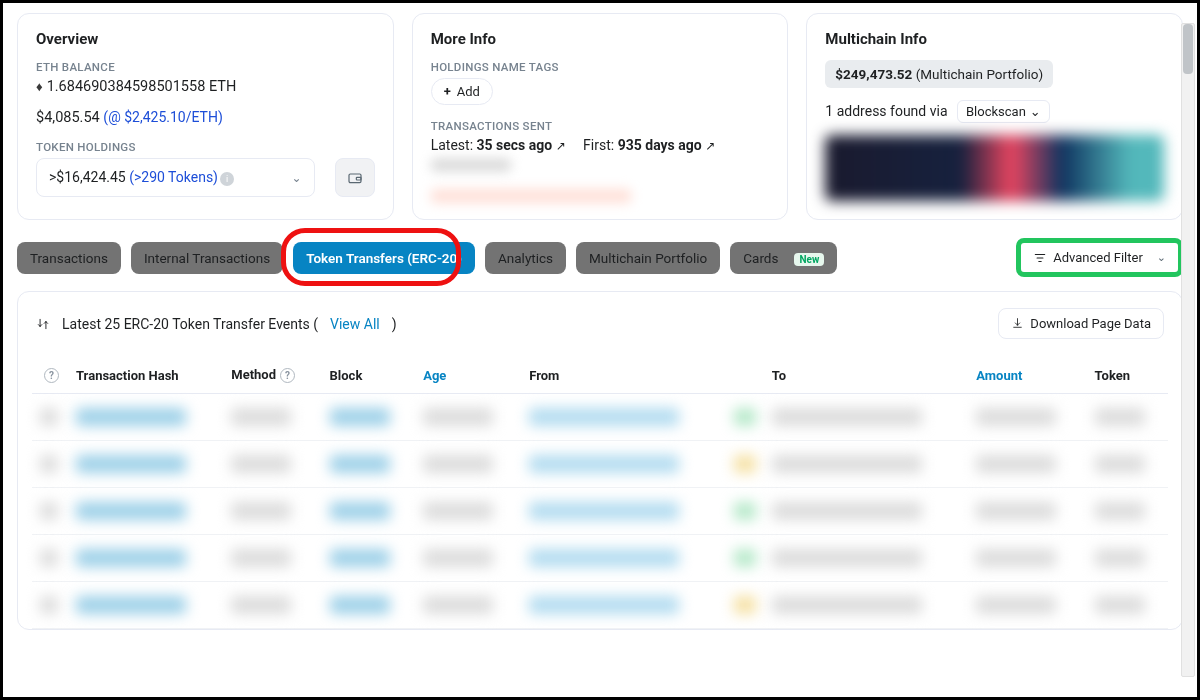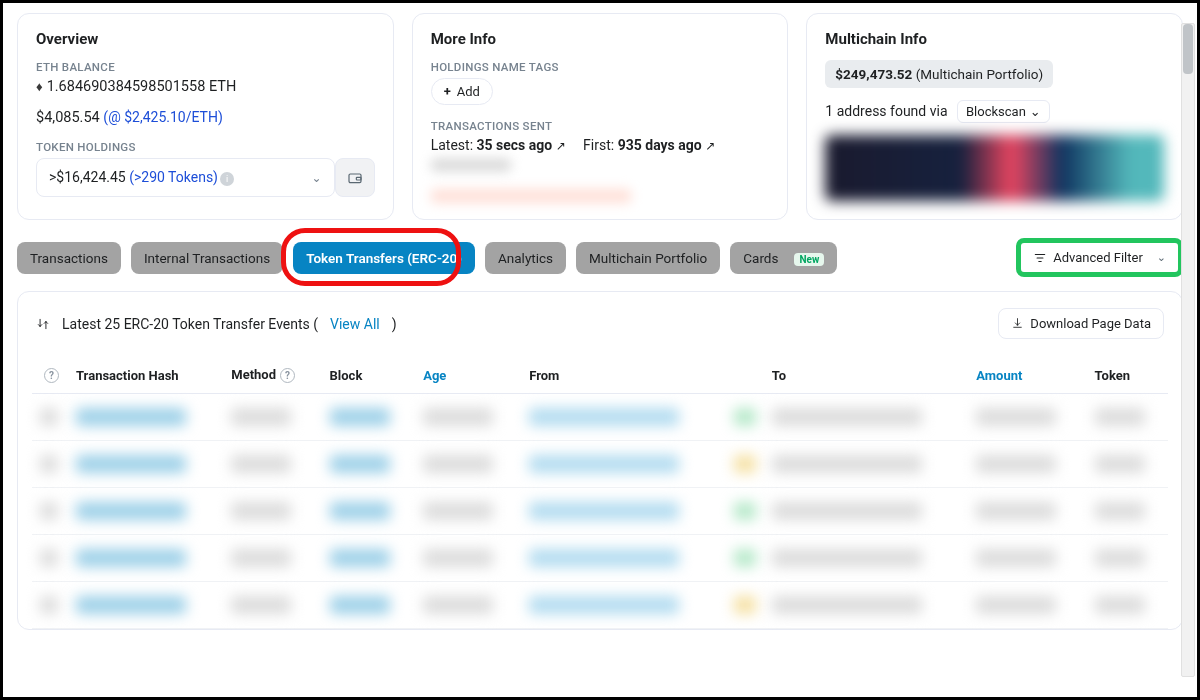--- a/index.html
+++ b/index.html
@@ -4,42 +4,42 @@
 <style>
 * { box-sizing: border-box; margin: 0; padding: 0; font-family: -apple-system, BlinkMacSystemFont, "Segoe UI", Roboto, Helvetica, Arial, sans-serif; }
 body { background: #fff; color: #1e2022; font-size: 14px; padding: 10px 14px; border: 3px solid #000; width: 1200px; height: 700px; overflow: hidden; position: relative; }
 .row3 { display: flex; gap: 18px; margin-bottom: 18px; }
 .card { border: 1px solid #e7eaf3; border-radius: 12px; padding: 16px 18px; flex: 1; background: #fff; }
 .card h3 { font-size: 15px; font-weight: 700; margin-bottom: 12px; color: #1e2022; }
 .label { font-size: 11.5px; color: #77838f; letter-spacing: .3px; margin-bottom: 4px; font-weight: 500; }
 .value { font-size: 14.5px; color: #1e2022; margin-bottom: 14px; }
 .eth-icon::before { content: "\2666"; color: #3a3a3a; margin-right: 4px; font-size: 13px; }
 .subnote { color: #1d4ed8; font-size: 14px; }
-.holdings-row { display: flex; gap: 0; align-items: stretch; }
+.holdings-row { display: flex; gap: 20px; align-items: stretch; }
 .dropdown { flex: 1; display: flex; align-items: center; justify-content: space-between; border: 1px solid #e7eaf3; border-radius: 8px; padding: 10px 12px; cursor: pointer; }
 .dropdown .chev { color: #77838f; font-size: 12px; }
 .sqbtn { width: 40px; border: 1px solid #e7eaf3; background: #f1f2f4; border-radius: 8px; display: flex; align-items: center; justify-content: center; cursor: pointer; }
 .sqbtn svg { width: 16px; height: 16px; }
 .pill-btn { display: inline-flex; align-items: center; gap: 6px; border: 1px solid #e7eaf3; border-radius: 999px; padding: 5px 12px; font-size: 13px; cursor: pointer; color: #1e2022; background: #fff; }
 .pill-btn .plus { font-weight: 700; }
 .tx-sent-line { font-size: 14px; color: #1e2022; }
 .tx-sent-line .lbl { color: #1e2022; }
 .tx-sent-line b { font-weight: 700; }
 .tx-sent-line .arrow { color: #1e2022; font-size: 12px; }
 .blur-placeholder { filter: blur(6px); background: #ffe0d8; height: 14px; width: 200px; border-radius: 4px; margin-top: 18px; }
 .blur-placeholder.small { width: 80px; height: 12px; margin-top: 6px; margin-bottom: 6px; background: #d7d7d7; }
 .multichain-badge { display: inline-block; background: #e9ecef; border-radius: 6px; padding: 6px 10px; font-size: 13.5px; margin-bottom: 12px; }
 .multichain-badge strong { font-weight: 700; }
 .multichain-found { font-size: 14px; margin-bottom: 12px; }
 .blockscan-dd { display: inline-flex; align-items: center; gap: 4px; border: 1px solid #e7eaf3; border-radius: 6px; padding: 3px 8px; font-size: 13px; margin-left: 6px; cursor: pointer; }
 .ad-banner { filter: blur(7px); height: 66px; background: linear-gradient(90deg,#1a1a2e,#16213e 40%,#e94560 55%,#0f3460 70%,#53b8bb 90%); border-radius: 6px; }
 
 .tabs-row { display: flex; align-items: center; justify-content: space-between; margin: 10px 0 14px; }
 .tabs { display: flex; gap: 10px; align-items: center; flex-wrap: wrap; }
-.tab { background: #a3a3a3; border-radius: 8px; padding: 8px 13px; font-size: 13.5px; color: #1e2022; cursor: pointer; }
+.tab { background: #737373; border-radius: 8px; padding: 8px 13px; font-size: 13.5px; color: #1e2022; cursor: pointer; }
 .tab.active { background: #0784c3; color: #fff; font-weight: 600; }
 .tab .new { display: inline-block; background: #e6f7ed; color: #00a661; font-size: 10px; padding: 1px 5px; border-radius: 4px; margin-left: 16px; font-weight: 700; }
 .adv-filter { display: flex; align-items: center; gap: 6px; border: 5px solid #22c55e; border-radius: 8px; padding: 7px 12px; font-size: 13px; cursor: pointer; }
 .adv-filter svg { width: 14px; height: 14px; }
 .adv-filter .chev { font-size: 11px; color: #5a6872; padding-left: 8px; }
 
 .highlight-ellipse { position: absolute; border: 5px solid #e11; border-radius: 24px; pointer-events: none; }
 
 .section { border: 1px solid #e7eaf3; border-radius: 12px; padding: 16px 14px 0; }
 .section-head { display: flex; align-items: center; justify-content: space-between; margin-bottom: 18px; padding: 0 4px; }

